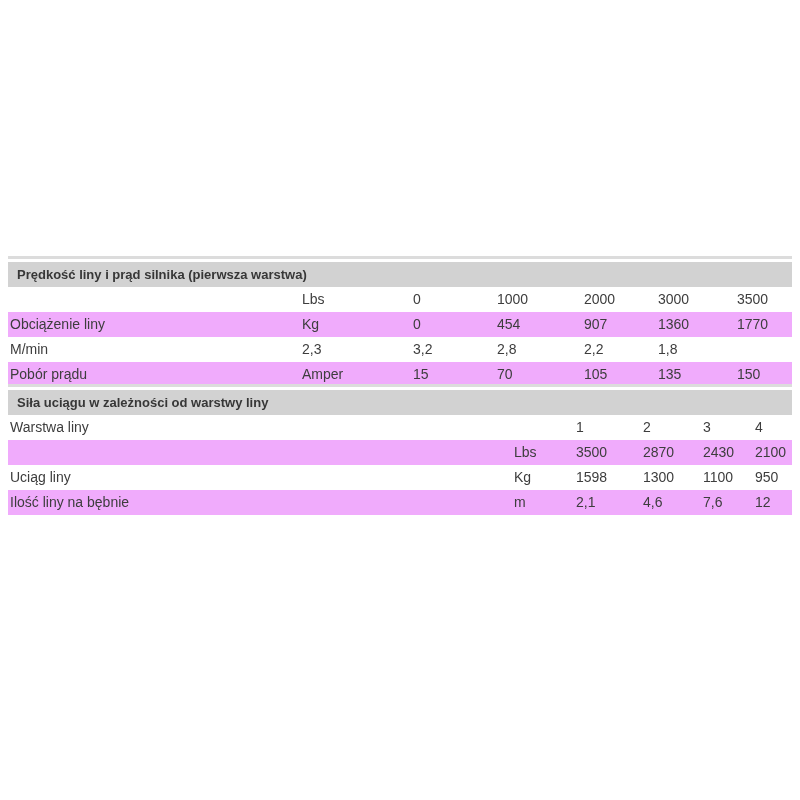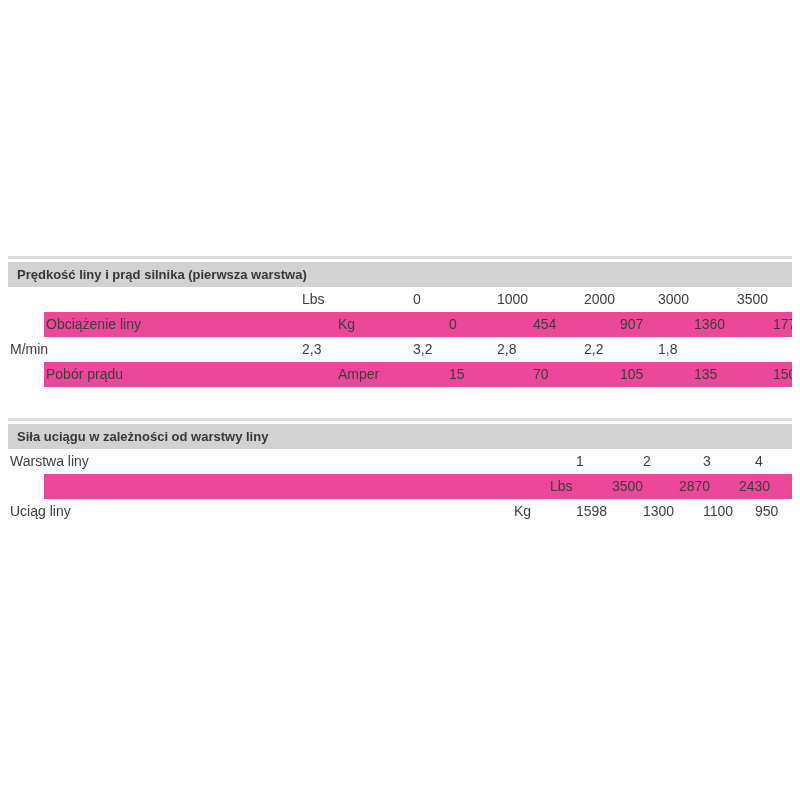--- a/index.html
+++ b/index.html
@@ -10,21 +10,21 @@
     color: #3d3d3d;
     position: relative;
     overflow: hidden;
   }
   .spec-table {
     position: absolute;
     left: 8px;
     width: 784px;
   }
   .table-1 { top: 256px; }
-  .table-2 { top: 418px; }
+  .table-2 { top: 384px; }
   .hairline {
     height: 3px;
     background: #dcdcdc;
     margin-bottom: 3px;
   }
   .title-bar {
     height: 25px;
     line-height: 25px;
     background: #d2d2d2;
     font-size: 13px;
@@ -40,21 +40,21 @@
     line-height: 25px;
     display: grid;
     padding-left: 2px;
     box-sizing: border-box;
     font-size: 14px;
     color: #3d3d3d;
     white-space: nowrap;
   }
   .table-1 .row { grid-template-columns: 292px 111px 84px 87px 74px 79px auto; }
   .table-2 .row { grid-template-columns: 504px 62px 67px 60px 52px auto; }
-  .row.shade { background: #ec4899; margin-left: 36px; }
+  .row.shade { background: #f0abfc; }
   .cell { overflow: hidden; text-align: left; }
 </style>
 </head>
 <body>
 
 <section class="spec-table table-1">
   <div class="hairline"></div>
   <div class="title-bar">Prędkość liny i prąd silnika (pierwsza warstwa)</div>
 
   <div class="row">
@@ -121,13 +121,21 @@
 
   <div class="row">
     <span class="cell">Uciąg liny</span>
     <span class="cell">Kg</span>
     <span class="cell">1598</span>
     <span class="cell">1300</span>
     <span class="cell">1100</span>
     <span class="cell">950</span>
   </div>
 
+  <div class="row shade">
+    <span class="cell">Ilość liny na bębnie</span>
+    <span class="cell">m</span>
+    <span class="cell">2,1</span>
+    <span class="cell">4,6</span>
+    <span class="cell">7,6</span>
+    <span class="cell">12</span>
+  </div>
 </section>
 
 </body></html>

